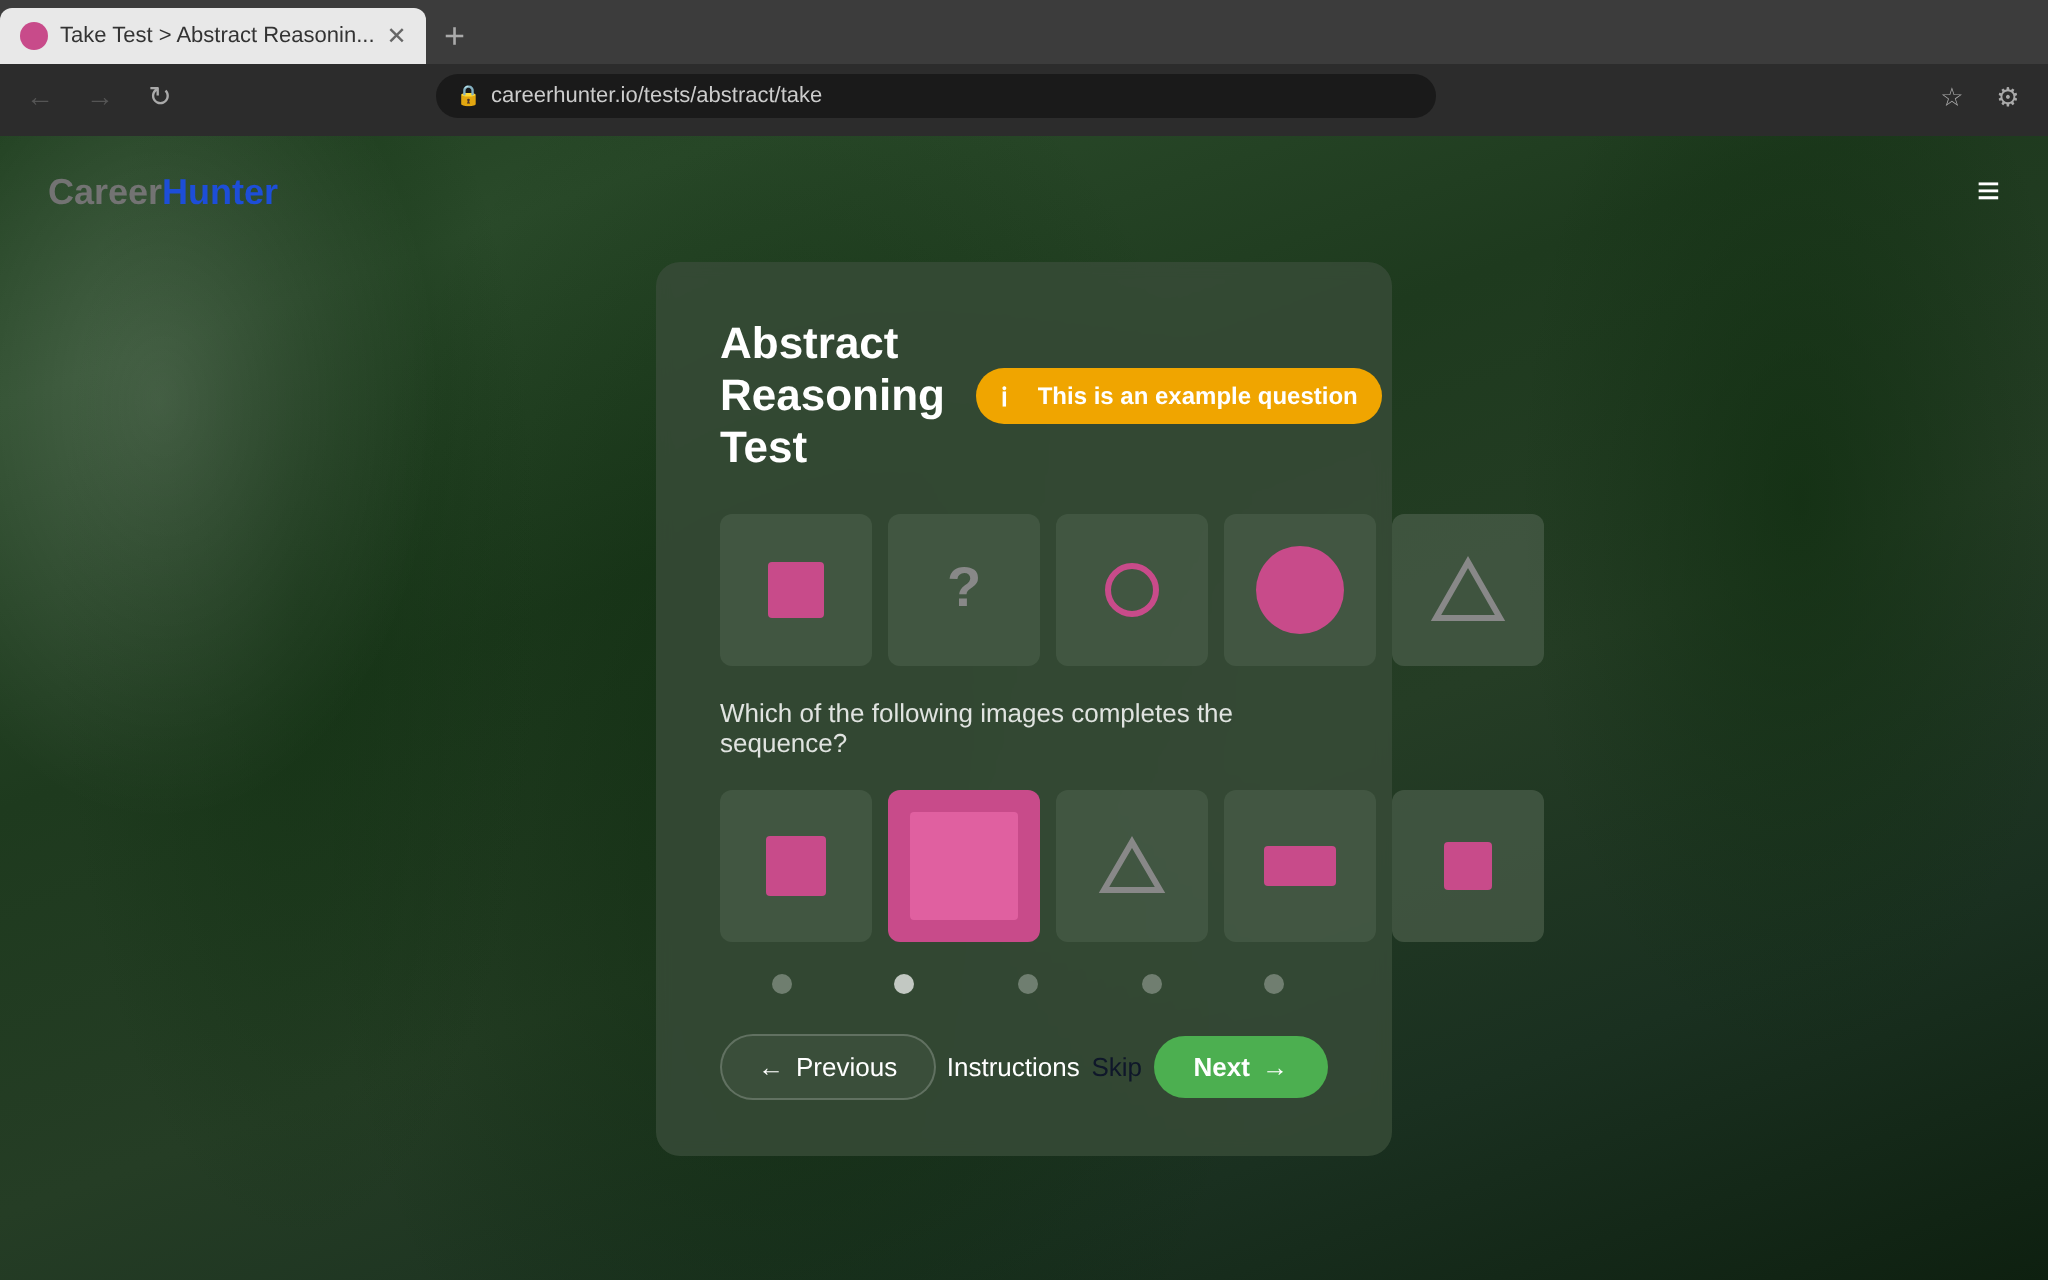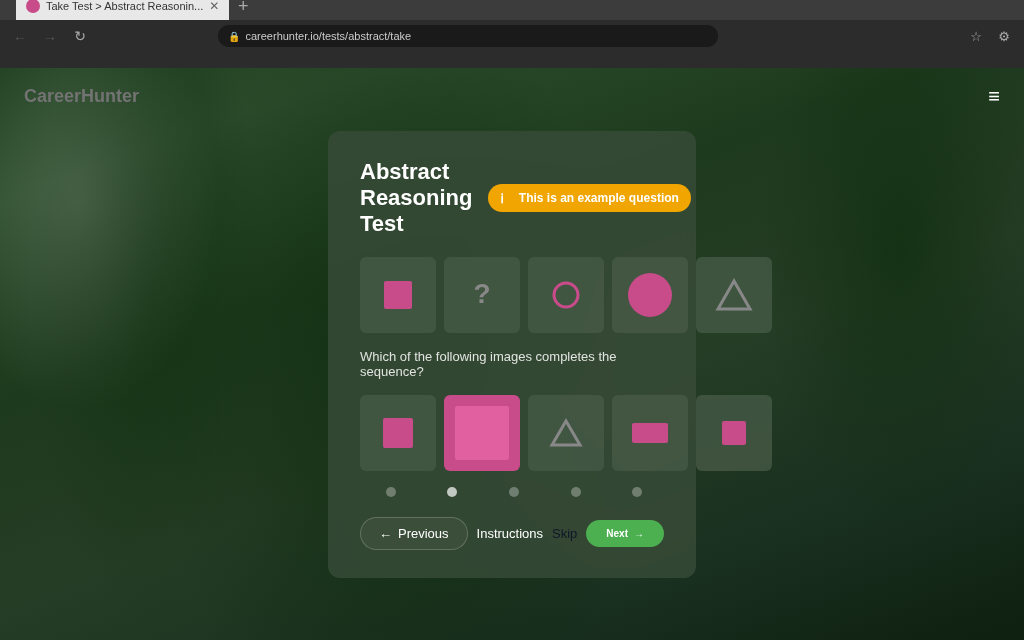--- a/index.html
+++ b/index.html
@@ -15,25 +15,25 @@
     .browser-chrome {
       position: absolute;
       top: 0; left: 0; right: 0;
       height: 68px;
       background: #2c2c2c;
       z-index: 100;
       display: flex;
       flex-direction: column;
     }
     .tab-bar {
-      height: 20px;
+      height: 32px;
       background: #3c3c3c;
       display: flex;
       align-items: flex-end;
-      padding: 0 16px;
+      padding: 0 0;
     }
     .tab {
       background: #e8e8e8;
       height: 28px;
       border-radius: 6px 6px 0 0;
       display: flex;
       align-items: center;
       padding: 0 10px;
       gap: 6px;
       min-width: 160px;
@@ -326,21 +326,21 @@
       color: #0f172a;
       font-size: 13px;
       cursor: pointer;
     }
     .btn-next {
       background: #4caf50;
       border: none;
       border-radius: 20px;
       padding: 8px 20px;
       color: white;
-      font-size: 10px;
+      font-size: 13px;
       font-weight: 600;
       cursor: pointer;
       display: flex;
       align-items: center;
       gap: 6px;
     }
 
     
     svg { overflow: visible; }
   </style>
@@ -369,21 +369,21 @@
     </div>
     <div class="browser-actions">
       <span class="browser-action-btn">☆</span>
       <span class="browser-action-btn">⚙</span>
     </div>
   </div>
 </div>
 
 <div class="navbar">
   <div class="logo">
-    <span>Career</span><span style="color:#737373">Hunter</span>
+    <span>Career</span><span style="color:#1d4ed8">Hunter</span>
   </div>
   <div class="menu-icon">≡</div>
 </div>
 
 <div class="card-wrapper">
   <div class="card">
 
     <div class="card-header">
       <h1 class="card-title">Abstract Reasoning Test</h1>
       <div class="example-badge">

